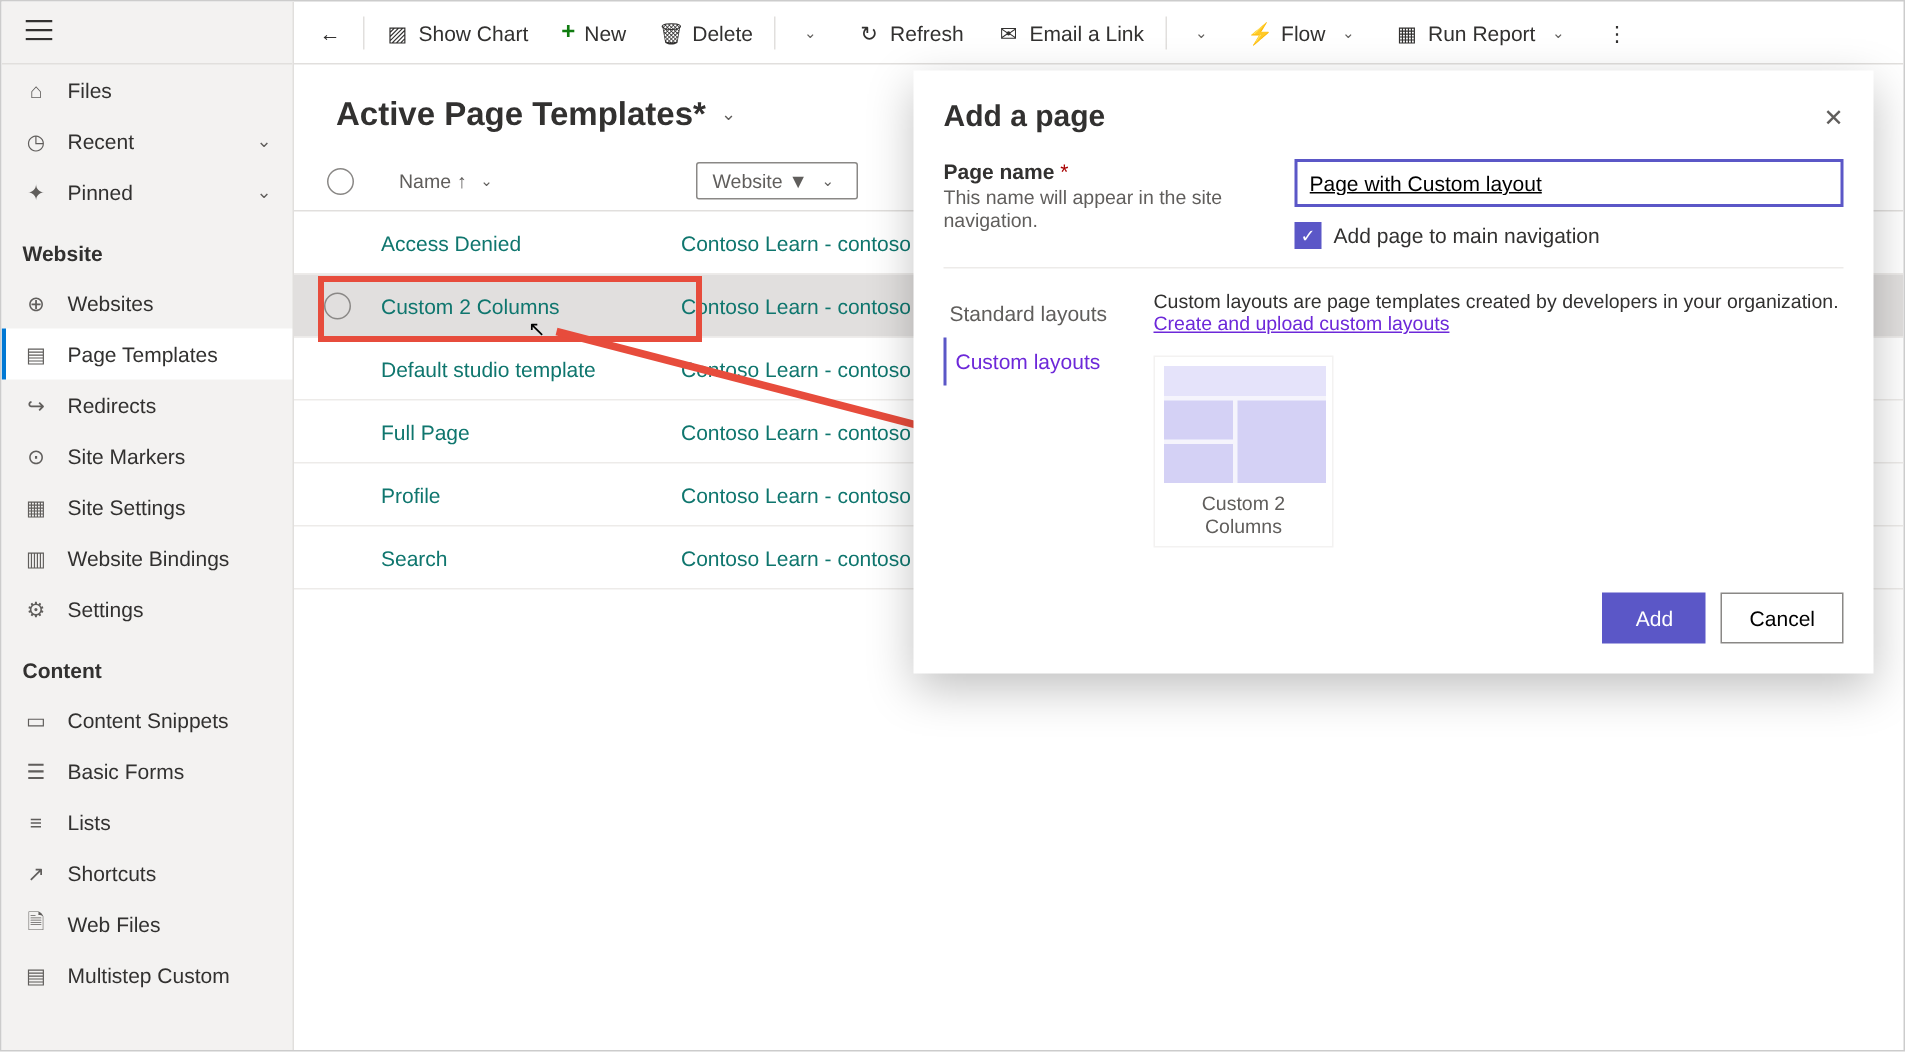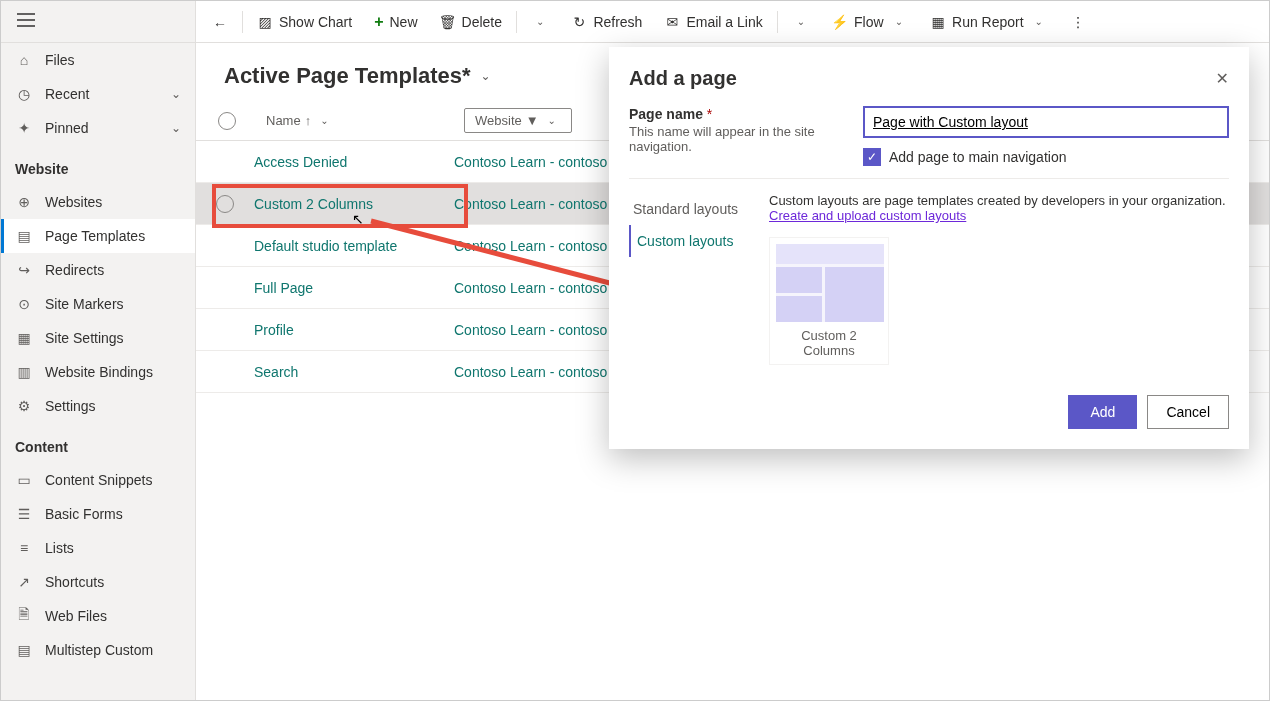--- a/index.html
+++ b/index.html
@@ -46,21 +46,21 @@
 .dlbl .req { color:#a80000; }
 .dlbl .sub { font-size:13px; color:#605e5c; margin-top:2px;}
 .dfld { flex:1; }
 .dfld input[type=text]{ width:100%; padding:6px 8px; border:2px solid #5b57c7; font-size:14px;text-decoration:underline;}
 .dchk { display:flex; align-items:center; gap:8px; margin-top:10px;}
 .dchk .box { width:18px; height:18px; background:#5b57c7; color:#fff; display:flex; align-items:center; justify-content:center; font-size:12px;}
 .dsep{ border-top:1px solid #edebe9; margin:10px 0 14px;}
 .layouts-row { display:flex; gap:20px;}
 .layout-tabs { width:120px; }
 .layout-tabs .ltab{ padding:8px 4px; color:#605e5c; cursor:pointer; font-size:14px;}
-.layout-tabs .ltab.active{ color:#0f766e; border-left:2px solid #5b57c7; padding-left:6px; font-weight:400;}
+.layout-tabs .ltab.active{ color:#6d28d9; border-left:2px solid #5b57c7; padding-left:6px; font-weight:400;}
 .layout-desc { flex:1; font-size:13px; color:#323130;}
 .layout-desc a { color:#6d28d9;}
 .layout-card { width:120px; margin-top:14px; text-align:center; border:1px solid #f3f2f1; padding:6px;}
 .layout-thumb { width:108px; height:78px; background:#f5f4fc; display:flex; flex-direction:column; gap:3px;}
 .layout-thumb .r1{height:20px; background:#e5e3fa;}
 .layout-thumb .r2{display:flex; gap:3px; flex:1;}
 .layout-thumb .r2 .c1{width:46px; display:flex; flex-direction:column; gap:3px;}
 .layout-thumb .r2 .c1 div{flex:1; background:#d4d1f5;}
 .layout-thumb .r2 .c2{flex:1; background:#d4d1f5;}
 .layout-card .lab{ font-size:13px; color:#605e5c; margin-top:6px;}

